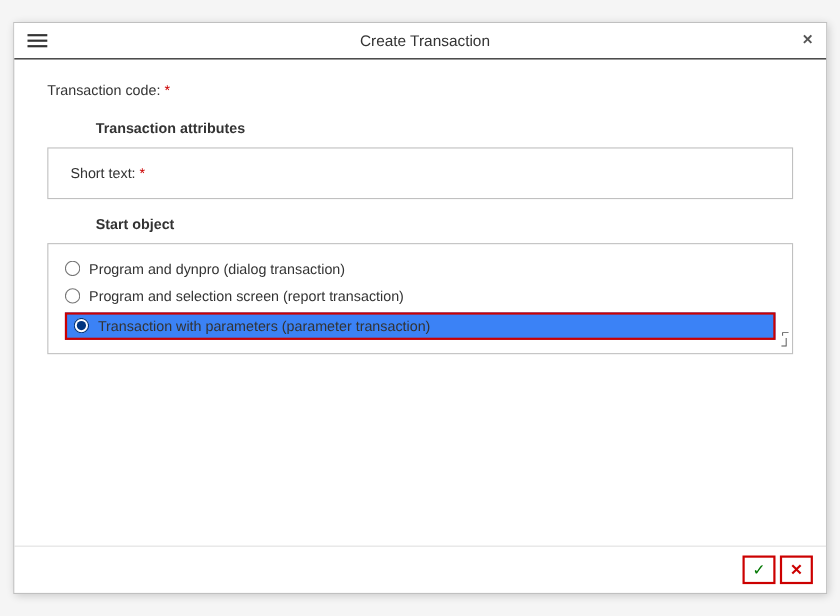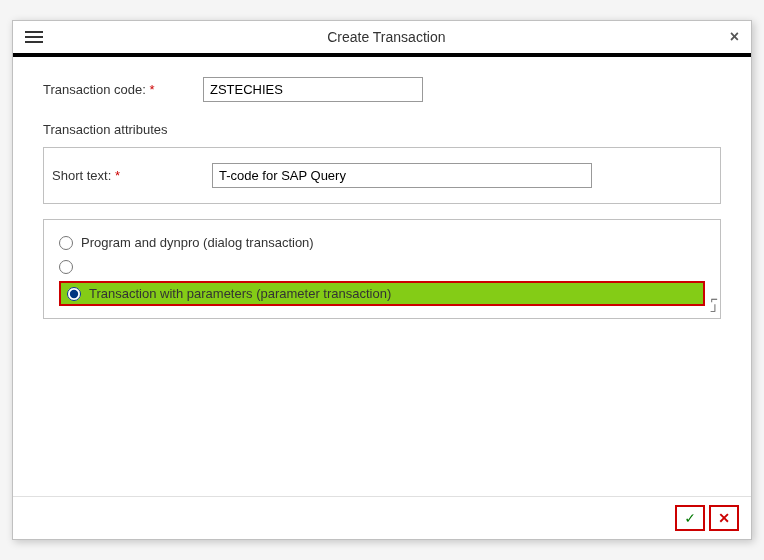--- a/index.html
+++ b/index.html
@@ -21,21 +21,21 @@
       min-height: 520px;
       box-shadow: 2px 2px 8px rgba(0,0,0,0.2);
       display: flex;
       flex-direction: column;
     }
     .dialog-header {
       display: flex;
       align-items: center;
       justify-content: space-between;
       padding: 8px 12px;
-      border-bottom: 4px solid #000000;
+      border-bottom: 1px solid #000000;
       background: #fff;
     }
     .header-left {
       display: flex;
       align-items: center;
       gap: 10px;
     }
     .hamburger-icon {
       display: flex;
       flex-direction: column;
@@ -83,63 +83,64 @@
     }
     .form-input {
       border: 1px solid #999;
       padding: 4px 6px;
       font-size: 13px;
       width: 220px;
       outline: none;
     }
     .section-title {
       font-size: 13px;
-      font-weight: normal;
+      font-weight: bold;
       color: #333;
       margin-bottom: 10px;
+      margin-left: 44px;
     }
     .section-box {
       border: 1px solid #c0c0c0;
-      padding: 15px 8px;
+      padding: 15px 20px;
       margin-bottom: 15px;
     }
     .short-text-input {
       width: 380px;
     }
     .start-object-section {
       margin-top: 5px;
     }
     .radio-group {
       border: 1px solid #c0c0c0;
       padding: 10px 15px;
     }
     .radio-item {
       display: flex;
-      align-items: center;
+      align-items: flex-start;
       padding: 5px 0;
       gap: 8px;
       cursor: pointer;
       position: relative;
     }
     .radio-item input[type="radio"] {
       accent-color: #003580;
       width: 14px;
       height: 14px;
       cursor: pointer;
     }
     .radio-label {
       font-size: 13px;
       color: #333;
       cursor: pointer;
     }
     .radio-item-selected {
       border: 2px solid #cc0000;
       padding: 3px 6px 3px 6px;
       margin: 2px 0;
-      background: #84cc16;
+      background: #3b82f6;
     }
     .dialog-footer {
       display: flex;
       align-items: center;
       justify-content: flex-end;
       padding: 8px 12px;
       border-top: 1px solid #e0e0e0;
       gap: 4px;
     }
     .footer-btn {
@@ -189,45 +190,45 @@
     <div class="close-icon">×</div>
   </div>
 
   <div class="dialog-body">
 
     <div class="form-row">
       <div class="form-label">
         <span>Transaction code:</span>
         <span class="required-star">*</span>
       </div>
-      <input class="form-input" type="text" value="ZSTECHIES" style="">
     </div>
 
     <div class="section-title">Transaction attributes</div>
     <div class="section-box">
       <div class="form-row" style="margin-bottom:0">
         <div class="form-label">
           <span>Short text:</span>
           <span class="required-star">*</span>
         </div>
-        <input class="form-input short-text-input" type="text" value="T-code for SAP Query" style="">
       </div>
     </div>
 
     <div class="start-object-section">
+      <div class="section-title">Start object</div>
       <div class="radio-group-wrapper">
         <div class="radio-group">
 
           <div class="radio-item">
             <input type="radio" name="start_object" id="opt1" style="">
             <label for="opt1" class="radio-label">Program and dynpro (dialog transaction)</label>
           </div>
 
           <div class="radio-item">
             <input type="radio" name="start_object" id="opt2" style="">
+            <label for="opt2" class="radio-label">Program and selection screen (report transaction)</label>
           </div>
 
 
 
           <div class="radio-item radio-item-selected">
             <input type="radio" name="start_object" id="opt5" checked="" style="">
             <label for="opt5" class="radio-label">Transaction with parameters (parameter transaction)</label>
           </div>
 
         </div>

